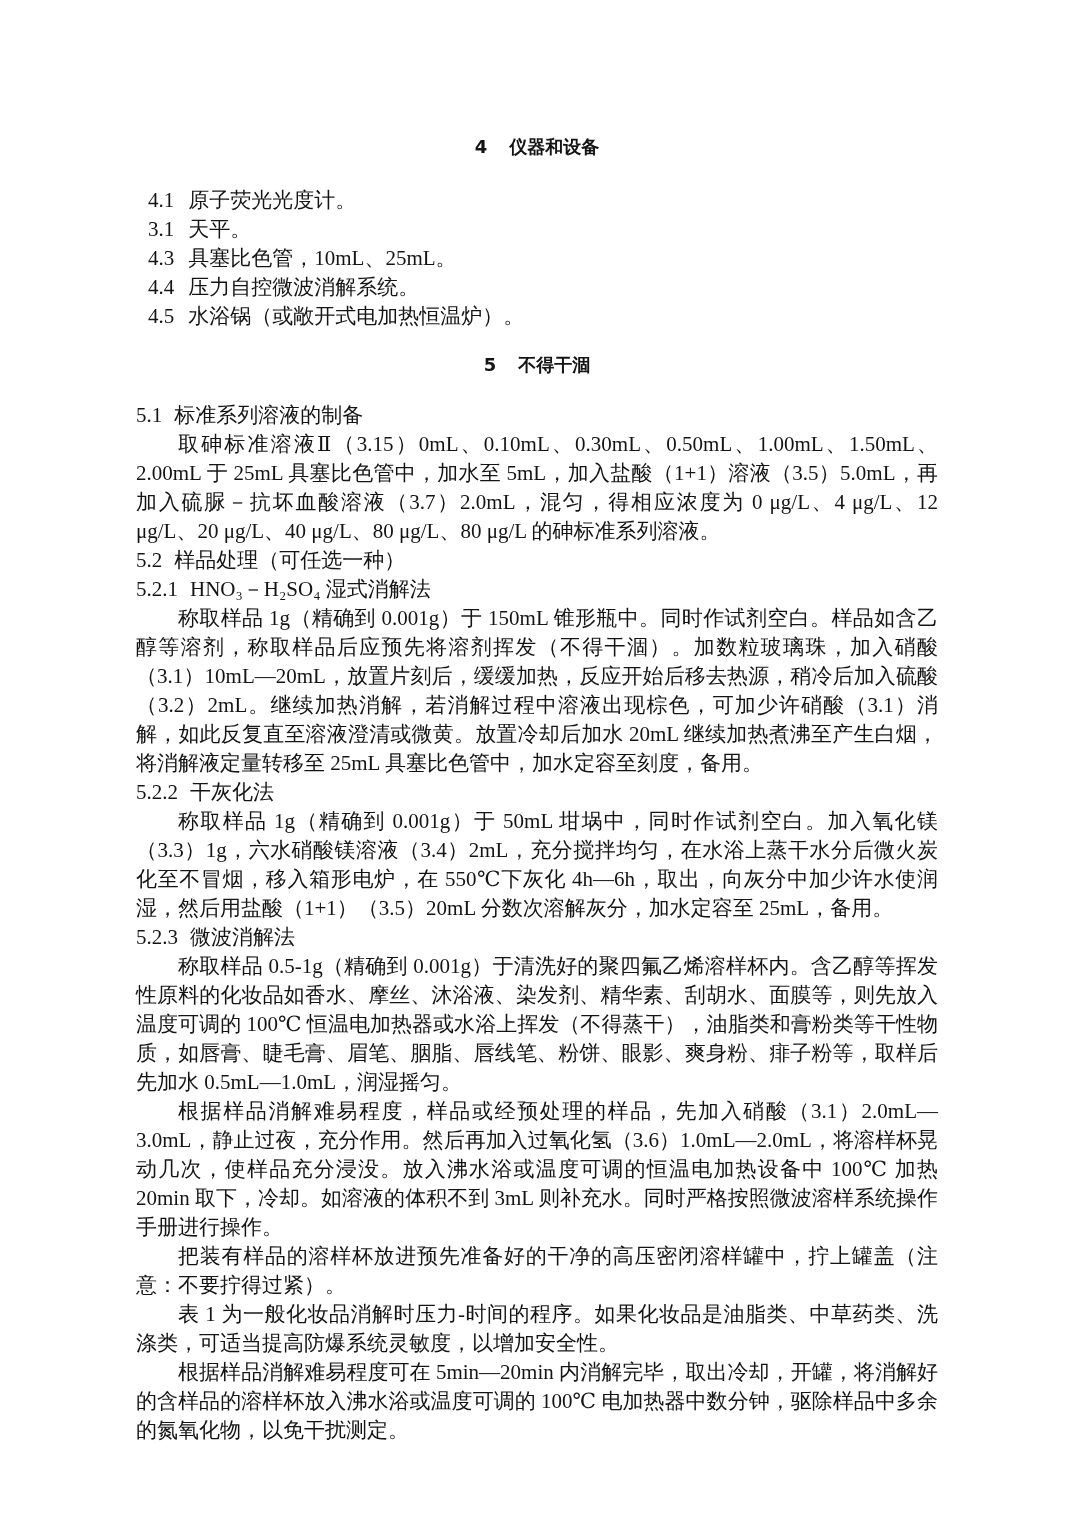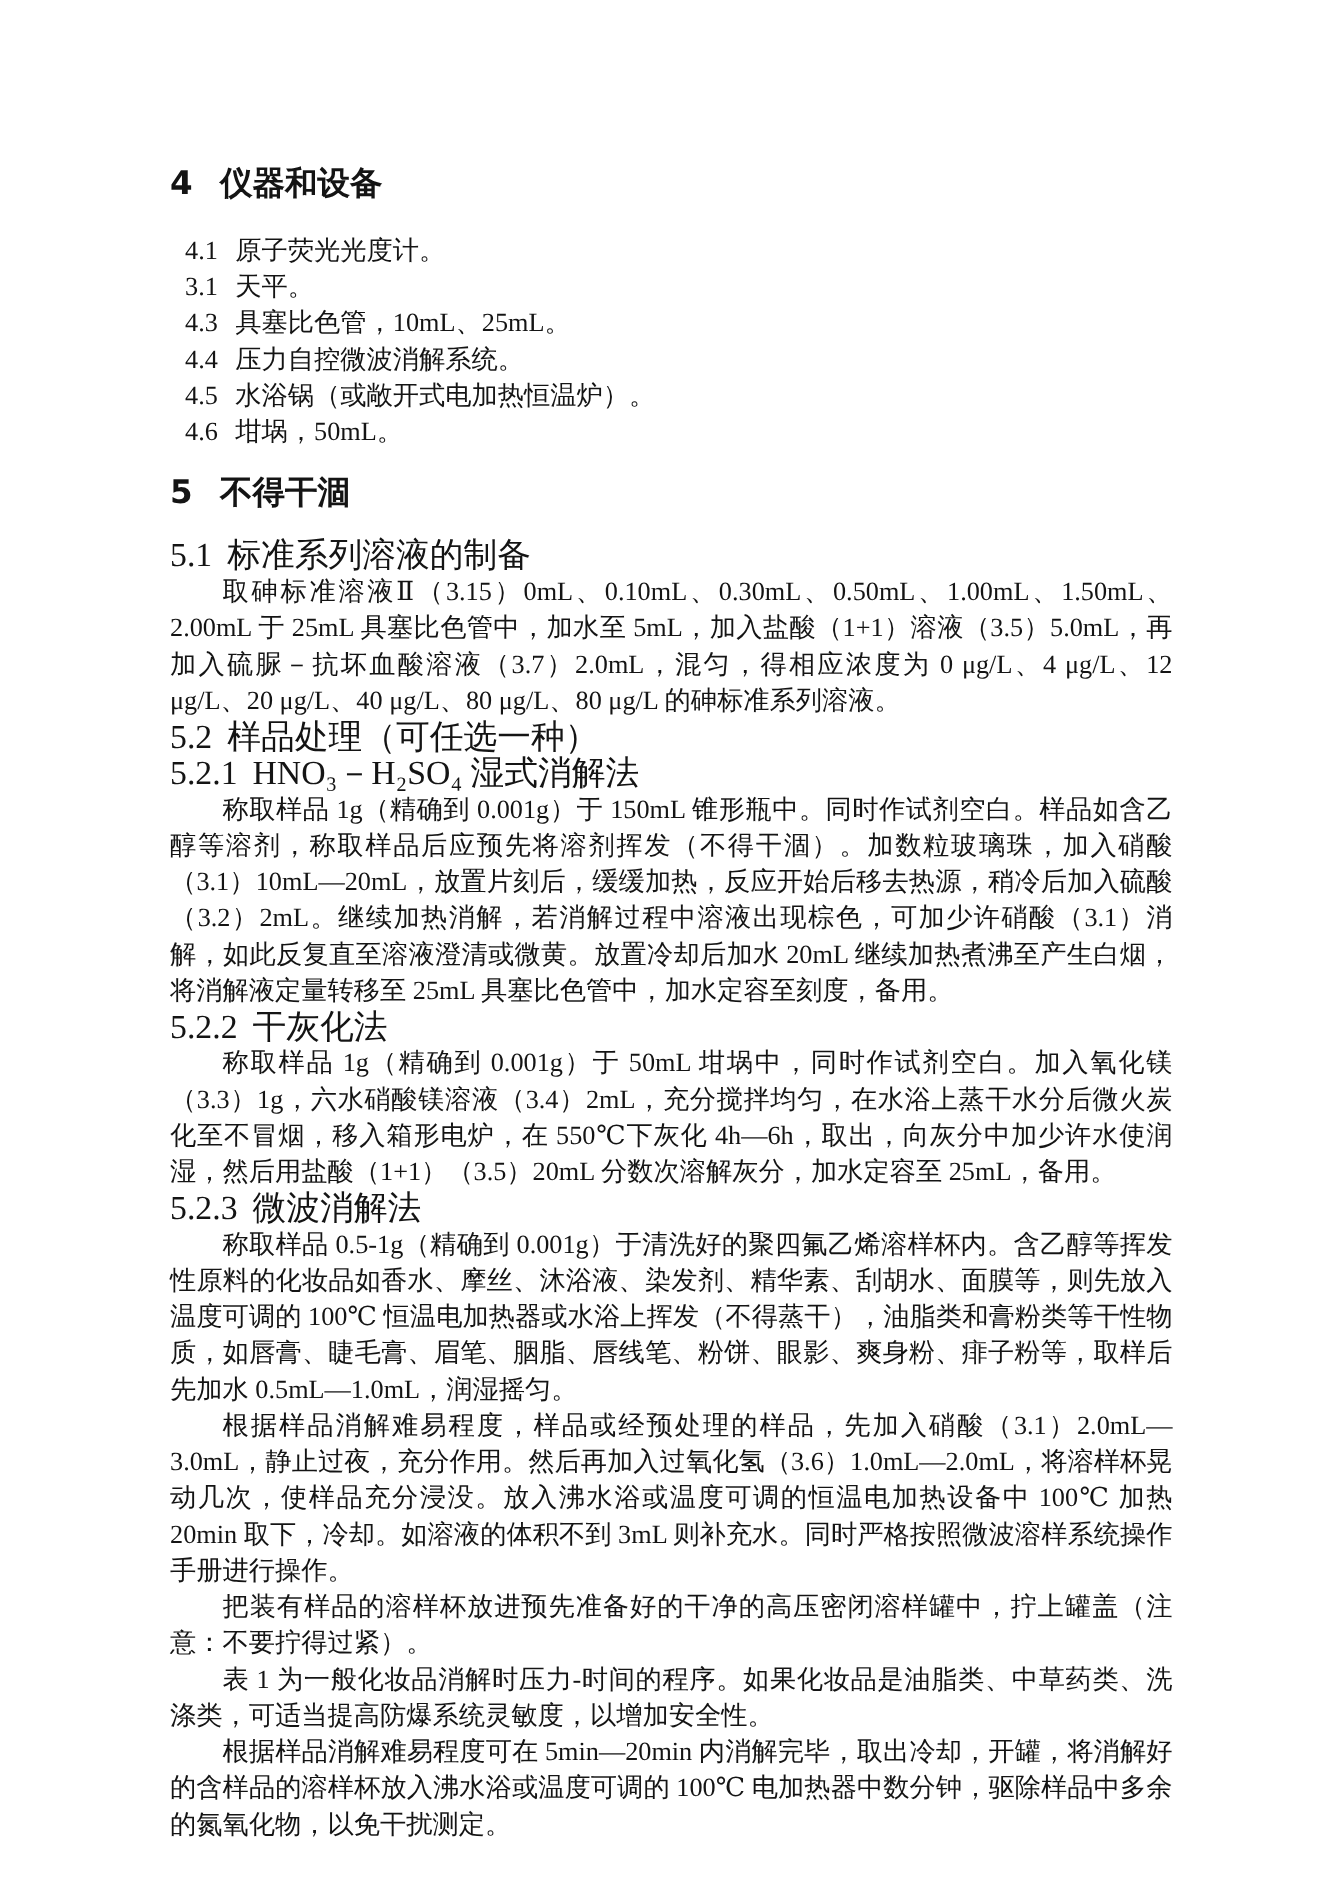--- a/index.html
+++ b/index.html
@@ -21,31 +21,31 @@
     left: 136px;
     top: 133px;
     width: 802px;
     font-size: 21px;
     line-height: 29px;
     text-align: justify;
   }
   .main-heading {
     font-family: "DejaVu Sans", "Liberation Sans", sans-serif;
     font-weight: bold;
-    font-size: 26px;
+    font-size: 18px;
     line-height: 28px;
     margin: 0 0 25px 0;
-    text-align: left;
+    text-align: center;
   }
   .main-heading .sec-num { margin-right: 22px; }
   .main-heading.second { margin-top: 20px; margin-bottom: 22px; }
   .eq-list { margin: 12px; padding: 0; list-style: none; }
   .eq-item { margin: 0; }
   .eq-item .it-num { margin-right: 14px; }
-  .sub-heading { margin: 0; font-weight: normal; font-size: 27px; line-height: 29px; text-align: left; }
+  .sub-heading { margin: 0; font-weight: normal; font-size: 21px; line-height: 29px; text-align: left; }
   .sub-heading .sub-num { margin-right: 12px; }
   .body-para {
     margin: 0;
     text-indent: 2em;
   }
   .footer-pagenum {
     position: absolute;
     left: 0;
     right: 0;
     top: 1416px;
@@ -61,21 +61,20 @@
   <div class="content">
 
     <h1 class="main-heading"><span class="sec-num">4</span><span>仪器和设备</span></h1>
 
     <ul class="eq-list">
       <li class="eq-item"><span class="it-num">4.1</span><span>原子荧光光度计。</span></li>
       <li class="eq-item"><span class="it-num">3.1</span><span>天平。</span></li>
       <li class="eq-item"><span class="it-num">4.3</span><span>具塞比色管，10mL、25mL。</span></li>
       <li class="eq-item"><span class="it-num">4.4</span><span>压力自控微波消解系统。</span></li>
       <li class="eq-item"><span class="it-num">4.5</span><span>水浴锅（或敞开式电加热恒温炉）。</span></li>
-      <li class="eq-item"><span class="it-num">4.6</span><span>坩埚，50mL。</span></li>
     </ul>
 
     <h1 class="main-heading second"><span class="sec-num">5</span><span>不得干涸</span></h1>
 
     <h2 class="sub-heading"><span class="sub-num">5.1</span><span>标准系列溶液的制备</span></h2>
     <p class="body-para">取砷标准溶液Ⅱ（3.15）0mL、0.10mL、0.30mL、0.50mL、1.00mL、1.50mL、2.00mL 于 25mL 具塞比色管中，加水至 5mL，加入盐酸（1+1）溶液（3.5）5.0mL，再加入硫脲－抗坏血酸溶液（3.7）2.0mL，混匀，得相应浓度为 0 μg/L、4 μg/L、12 μg/L、20 μg/L、40 μg/L、80 μg/L、80 μg/L 的砷标准系列溶液。</p>
 
     <h2 class="sub-heading"><span class="sub-num">5.2</span><span>样品处理（可任选一种）</span></h2>
 
     <h2 class="sub-heading"><span class="sub-num">5.2.1</span><span>HNO₃－H₂SO₄ 湿式消解法</span></h2>

